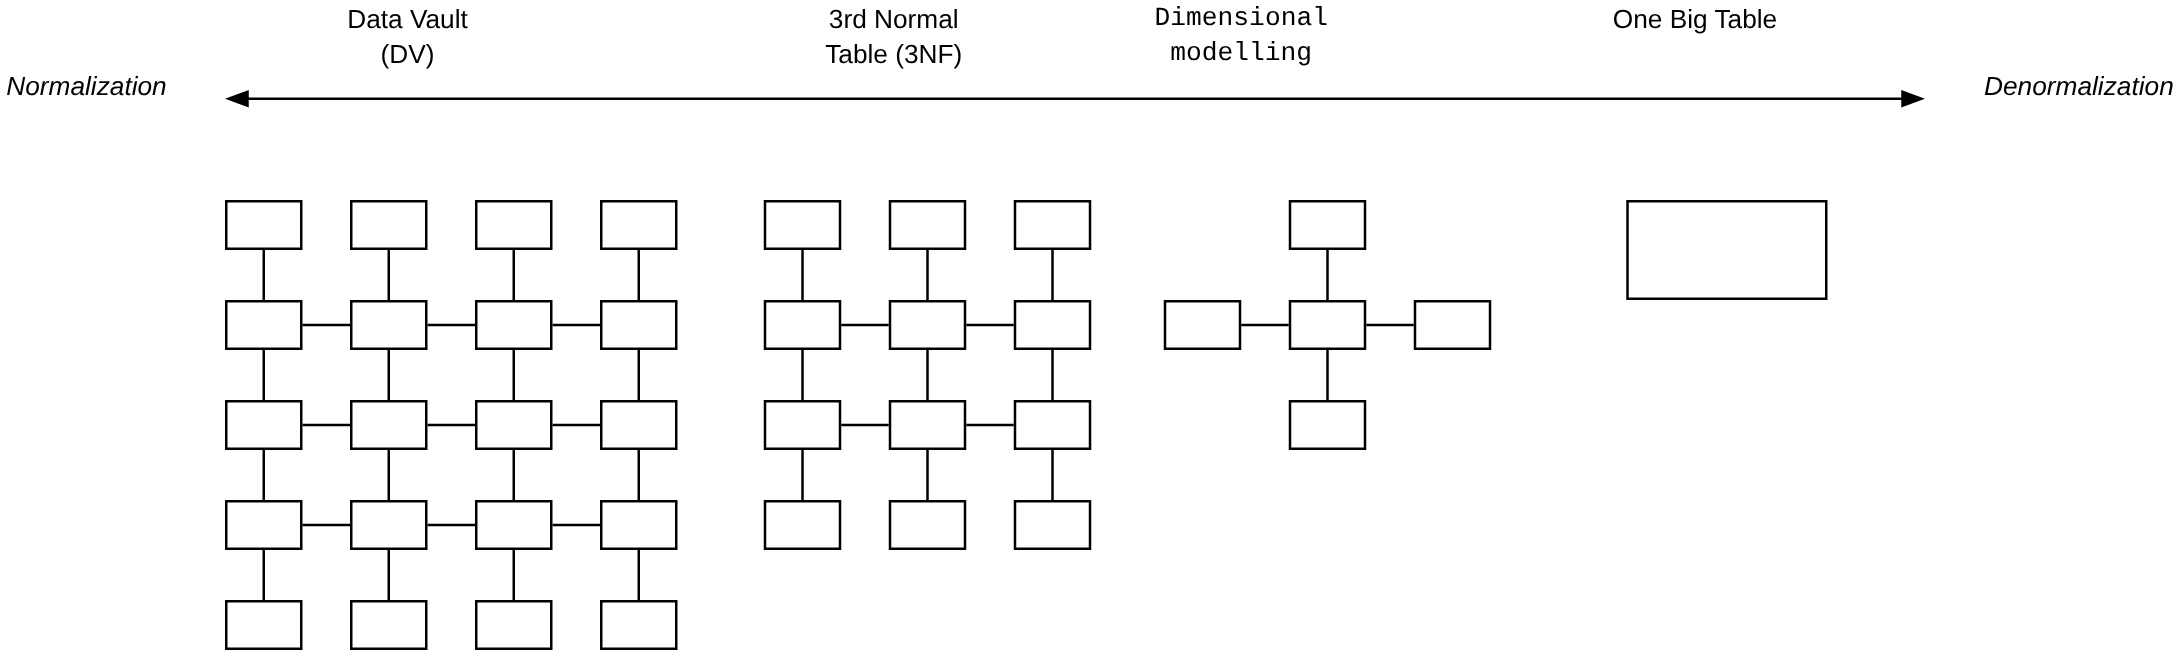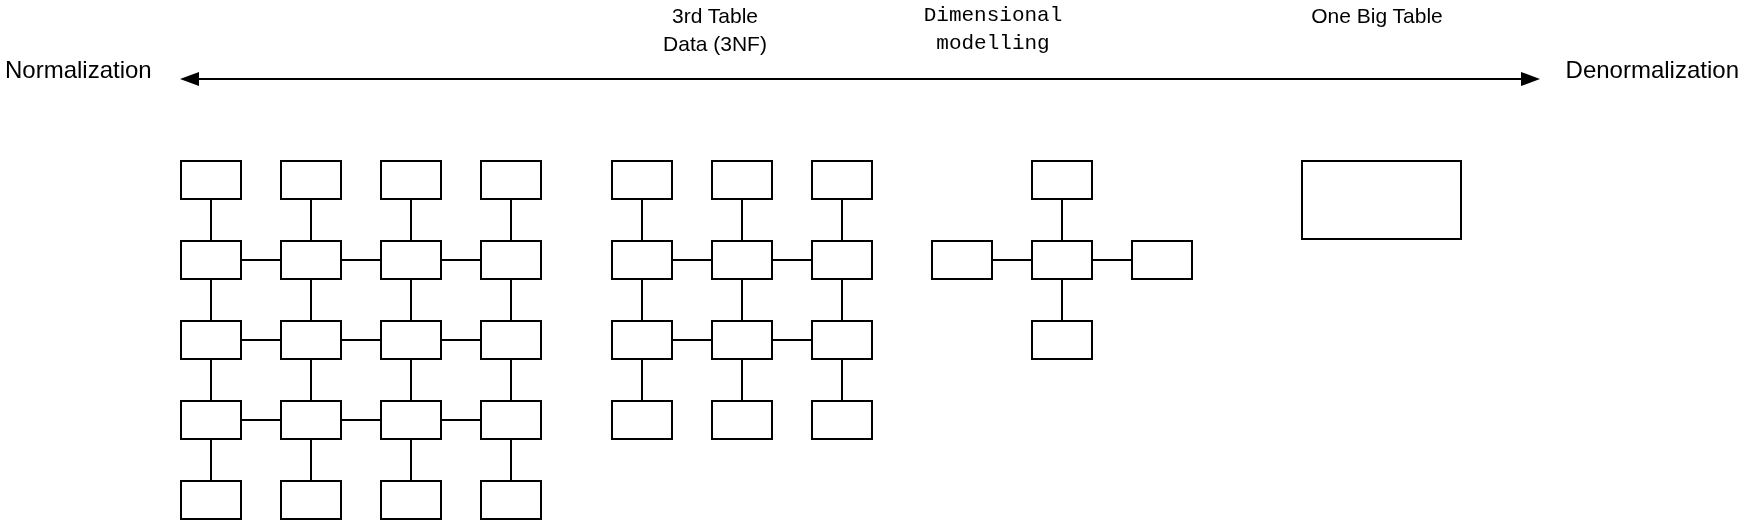--- a/index.html
+++ b/index.html
@@ -8,39 +8,40 @@
     width: 1742px;
     height: 524px;
     background: #ffffff;
     overflow: hidden;
     font-family: "Liberation Sans", sans-serif;
     color: #000000;
   }
   .end-label {
     position: absolute;
     top: 58px;
-    font-size: 24px;
+    font-size: 21px;
     line-height: 24px;
     white-space: nowrap;
+    font-style: italic;
   }
   #normalization-label { left: 5px; }
   #denormalization-label { right: 3px; }
   .approach-label {
     position: absolute;
     top: 2px;
     transform: translateX(-50%);
     text-align: center;
     font-size: 21px;
     line-height: 28px;
     white-space: nowrap;
   }
   #label-dv  { left: 326px; }
   #label-3nf { left: 715px; }
   #label-dim { left: 993px; font-family: Liberation Mono, monospace; }
-  #label-obt { left: 1356px; margin-left: 21px; }
+  #label-obt { left: 1356px; }
   .approach-label span { display: block; }
   #spectrum-arrow { position: absolute; left: 0; top: 0; }
   #diagram-layer { position: absolute; left: 0; top: 0; width: 100%; height: 100%; }
   .node {
     position: absolute;
     box-sizing: border-box;
     background: #ffffff;
     border: 2px solid #000000;
   }
   .edge {
@@ -56,24 +57,28 @@
   <svg id="spectrum-arrow" width="1742" height="110" viewBox="0 0 1742 110">
     <line x1="194" y1="79" x2="1526" y2="79" stroke="#000000" stroke-width="2"></line>
     <polygon points="180,79 199,72 199,86" fill="#000000"></polygon>
     <polygon points="1540,79 1521,72 1521,86" fill="#000000"></polygon>
   </svg>
 
   <div class="end-label" id="normalization-label">Normalization</div>
 
   <div class="end-label" id="denormalization-label">Denormalization</div>
 
+  <div class="approach-label" id="label-dv">
+    <span>Data Vault</span>
+    <span>(DV)</span>
+  </div>
 
   <div class="approach-label" id="label-3nf">
-    <span>3rd Table</span>
-    <span>Data (3NF)</span>
+    <span>3rd Normal</span>
+    <span>Table (3NF)</span>
   </div>
 
   <div class="approach-label" id="label-dim">
     <span>Dimensional</span>
     <span>modelling</span>
   </div>
 
   <div class="approach-label" id="label-obt">
     <span>One Big Table</span>
   </div>

